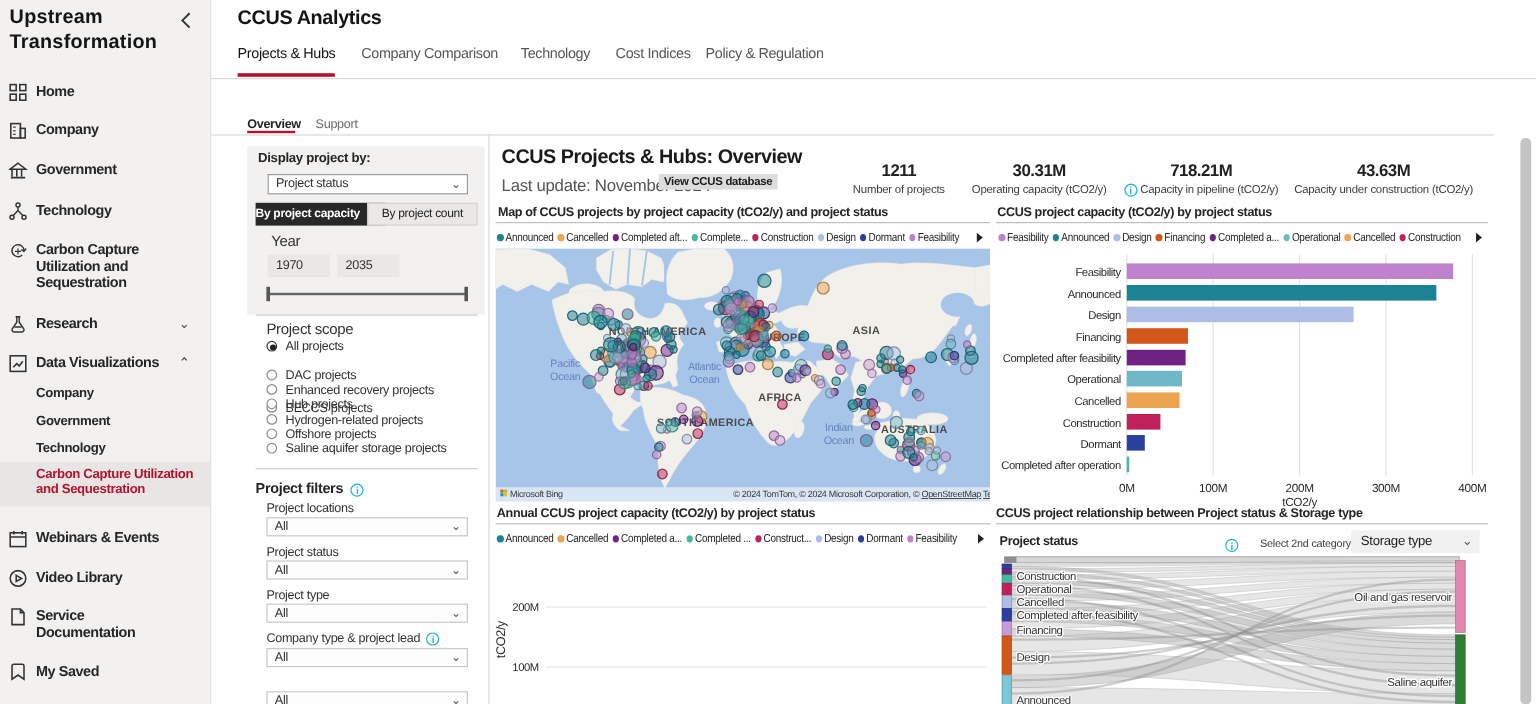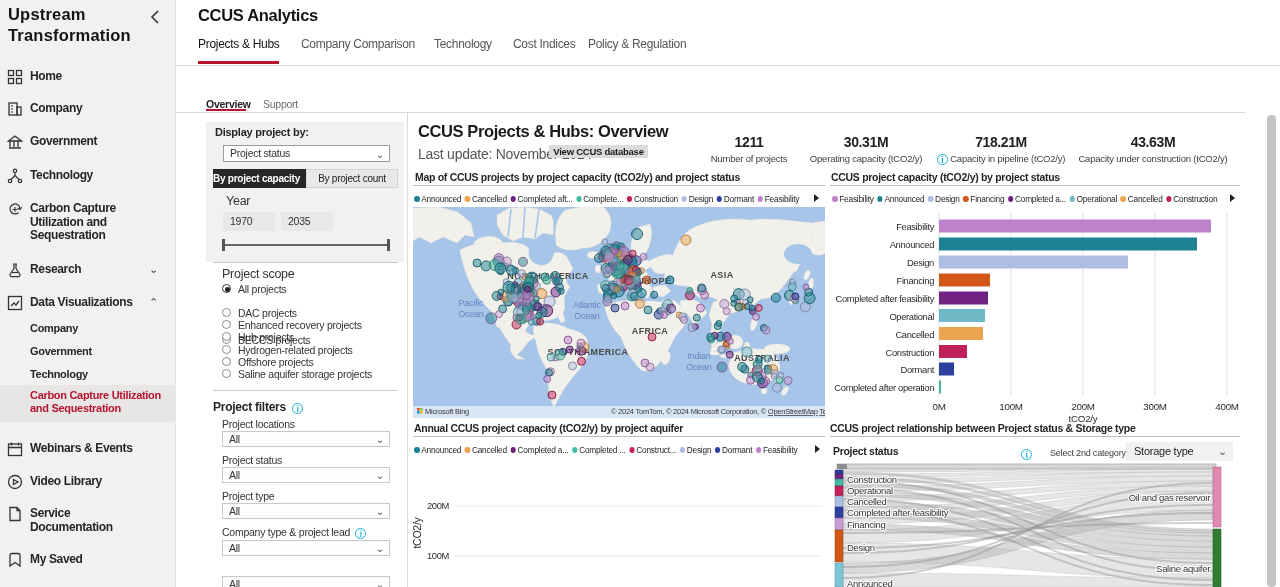--- a/index.html
+++ b/index.html
@@ -702,21 +702,21 @@
 <g font-size="9.8" fill="#2b2b2b" text-anchor="middle">
 <text x="109" y="203">0M</text>
         <text x="181" y="203">100M</text>
         <text x="253" y="203">200M</text>
 <text x="325" y="203">300M</text>
         <text x="397" y="203">400M</text>
 <text x="253" y="215">tCO2/y</text>
 </g>
 </svg>
 
-<div class="ct" style="left:414px; top:422px;">Annual CCUS project capacity (tCO2/y) by project aquifer</div>
+<div class="ct" style="left:414px; top:422px;">Annual CCUS project capacity (tCO2/y) by project status</div>
 <div class="cline" style="left:413px; top:436px; width:412px;"></div>
 <div class="leg" style="left:414px; top:444px; height:13px;">
 <b style="background:#1d8294"></b><span>Announced</span><b style="background:#eda450"></b><span>Cancelled</span><b style="background:#6f2282"></b><span>Completed a...</span><b style="background:#43baa2"></b><span>Completed ...</span><b style="background:#c0215a"></b><span>Construct...</span><b style="background:#aebde4"></b><span>Design</span><b style="background:#2b3f9e"></b><span>Dormant</span><b style="background:#bd82cb"></b><span>Feasibility</span>
 </div>
 <div class="arr" style="left:815px; top:445px;"></div>
 <svg style="position:absolute; left:413px; top:460px;" width="412" height="127" viewBox="0 0 412 127">
 <g stroke="#e8e8e8" stroke-width="1">
         <line x1="42" y1="46" x2="409" y2="46"></line>
         <line x1="42" y1="96" x2="409" y2="96"></line>
       </g>

